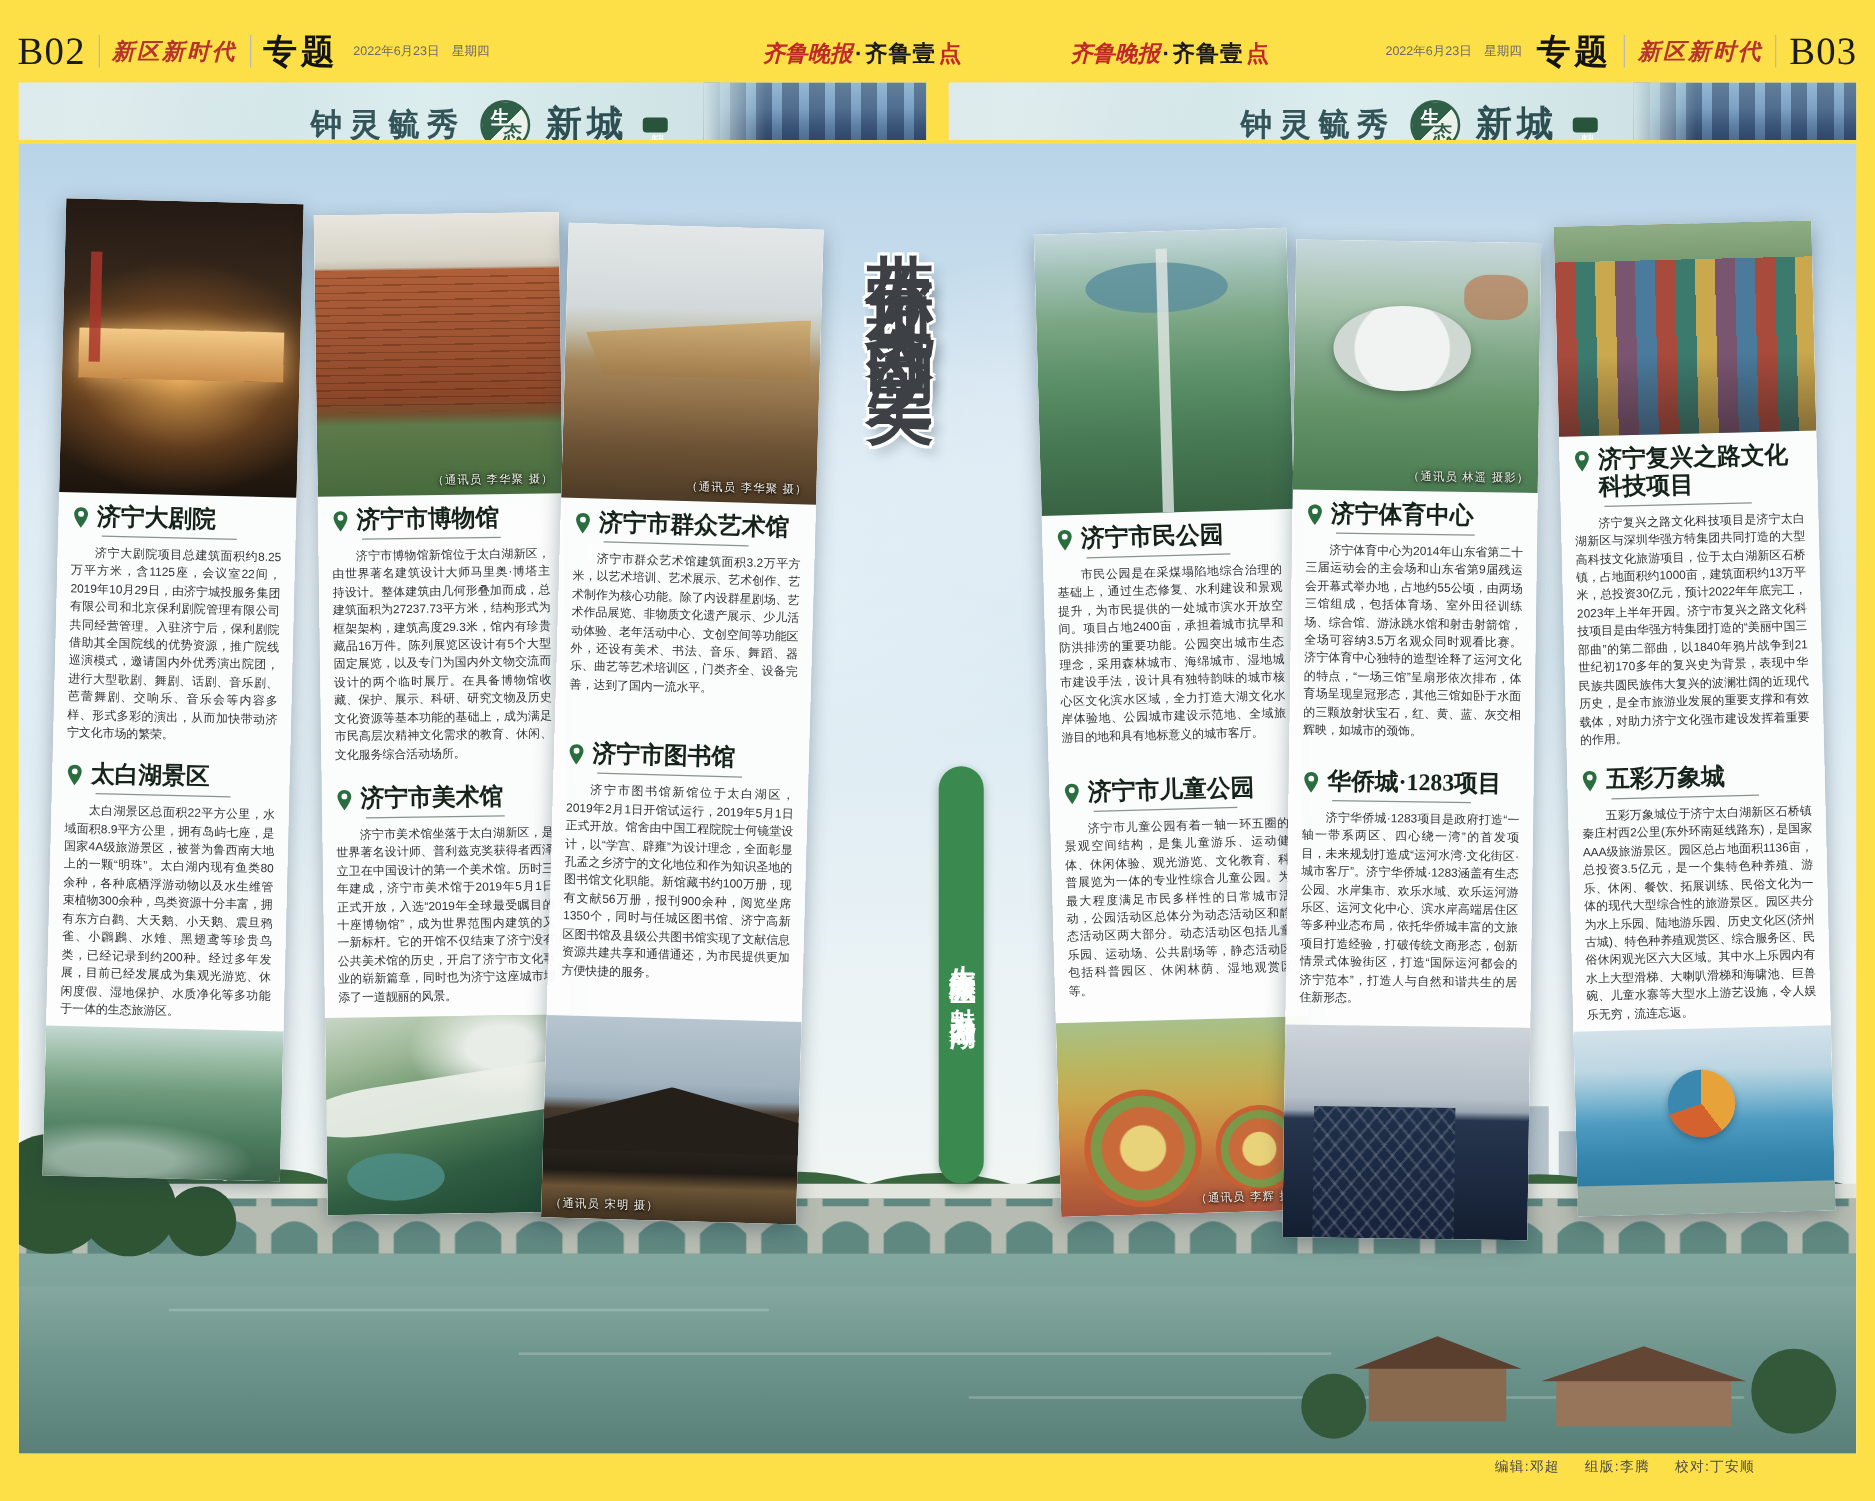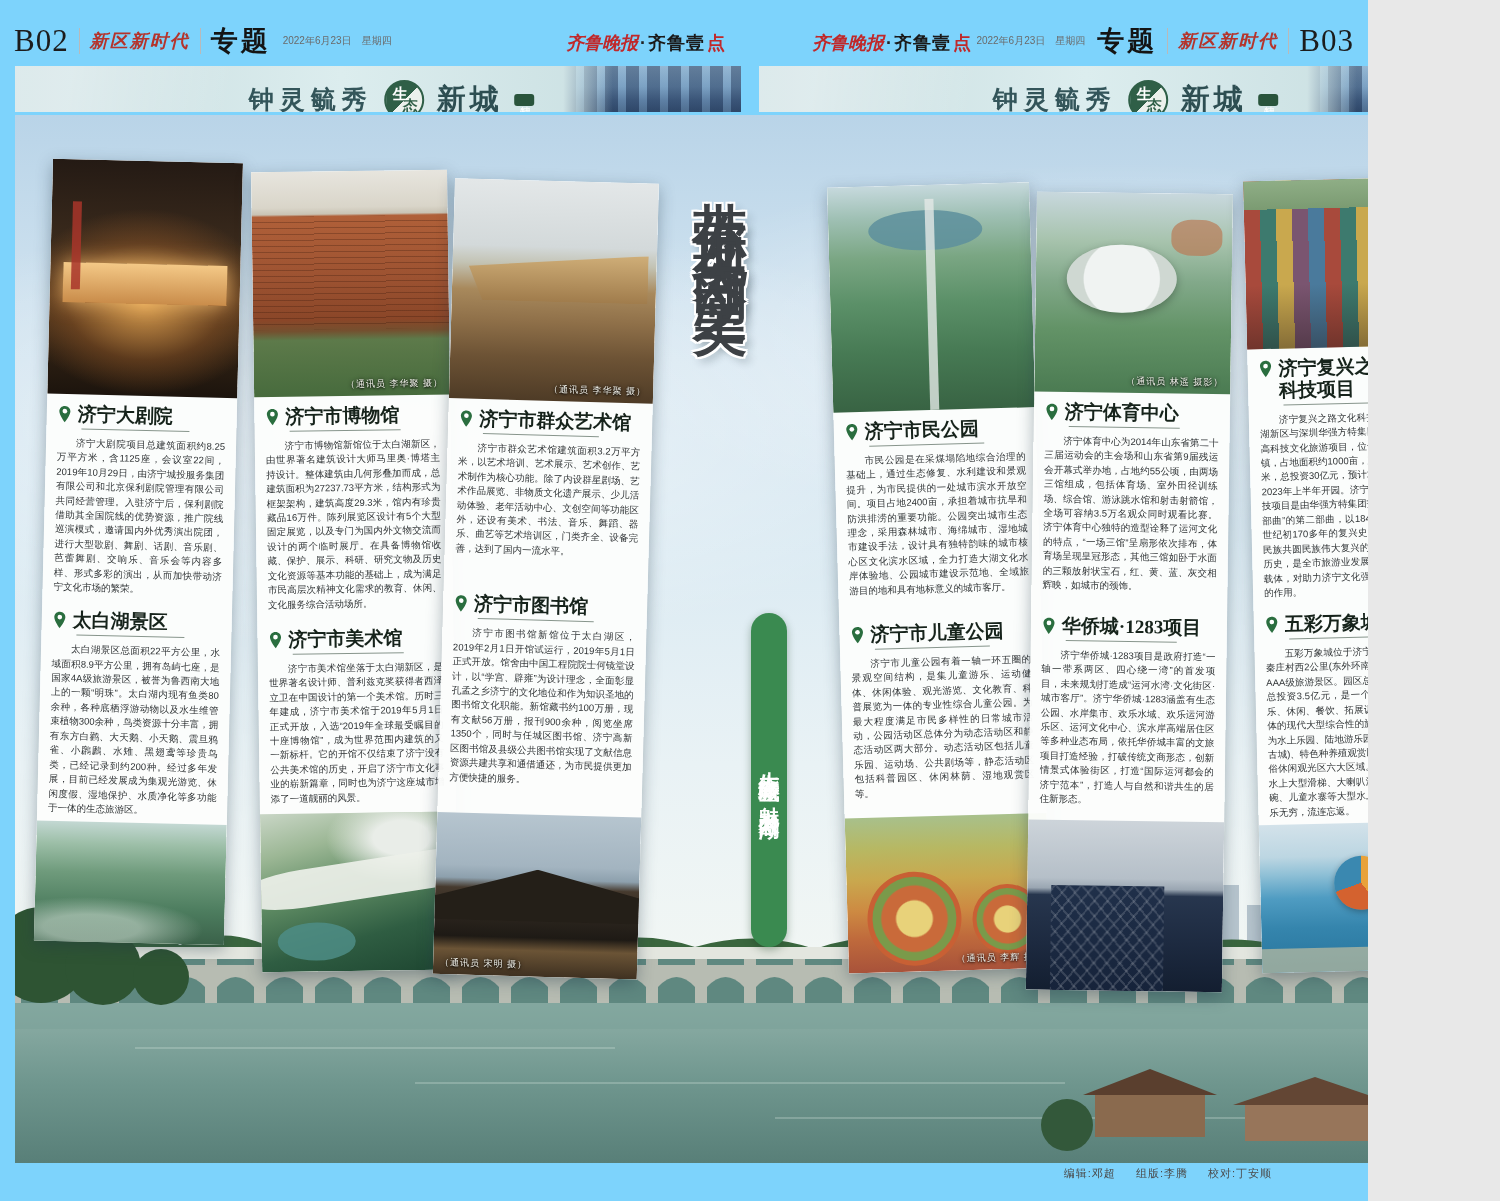--- a/index.html
+++ b/index.html
@@ -1,30 +1,30 @@
 <!DOCTYPE html>
 <html><head>
 <meta charset="utf-8">
 <style>
   html,body{margin:0;padding:0;background:#e8e8e8;}
-  .sheet{position:relative;width:1368px;height:1201px;background:#7dd3fc;overflow:hidden;
+  .sheet{position:relative;width:1500px;height:1201px;background:#fde047;overflow:hidden;
          font-family:"Liberation Sans","DejaVu Sans",sans-serif;text-decoration:underline;}
   
   .phead{position:absolute;top:22px;display:flex;align-items:center;gap:10px;height:38px;}
   .phead-left{left:14px;}
   .phead-right{right:14px;}
   .pno{font-family:"Liberation Serif","DejaVu Serif",serif;font-size:31px;color:#1c1c1c;letter-spacing:1px;}
   .vsep{width:1px;height:26px;background:#b9b9b9;}
   .masthead{font-family:"Liberation Serif","DejaVu Serif",serif;font-style:italic;font-weight:700;
             font-size:18px;color:#b5342c;letter-spacing:2px;}
   .secname{font-size:27px;font-weight:900;color:#141414;letter-spacing:3px;}
   .pdate{font-size:10px;color:#6a6a6a;display:flex;gap:10px;margin:0 2px;}
   
   .logo{position:absolute;top:31px;font-size:18px;display:flex;align-items:center;gap:2px;}
-  .logo .l-red{font-family:"Liberation Serif","DejaVu Serif",serif;font-style:italic;font-weight:700;color:#c0282a;}
+  .logo .l-red{font-family:"Liberation Serif","DejaVu Serif",serif;font-style:italic;font-weight:700;color:#c0282a;margin-left:44px;}
   .logo .l-dot{color:#222;font-weight:700;}
   .logo .l-black{font-weight:900;color:#1a1a1a;letter-spacing:1px;}
   .logo .l-accent{font-weight:900;color:#c0282a;}
   
   .banner{position:absolute;top:66px;height:46px;overflow:hidden;
           background:linear-gradient(100deg,rgba(255,255,255,.4) 8%,rgba(255,255,255,0) 30%),
                      linear-gradient(90deg,#c6dcdf 0%,#dcedee 45%,#cde2e4 78%,#bfd8db 100%);}
   .banner-left{left:15px;width:726px;}
   .banner-right{left:759px;width:726px;}
   .bgroup{position:absolute;left:44%;top:0;bottom:0;display:flex;align-items:center;gap:12px;transform:translateX(-30%);margin-top:21px;}

